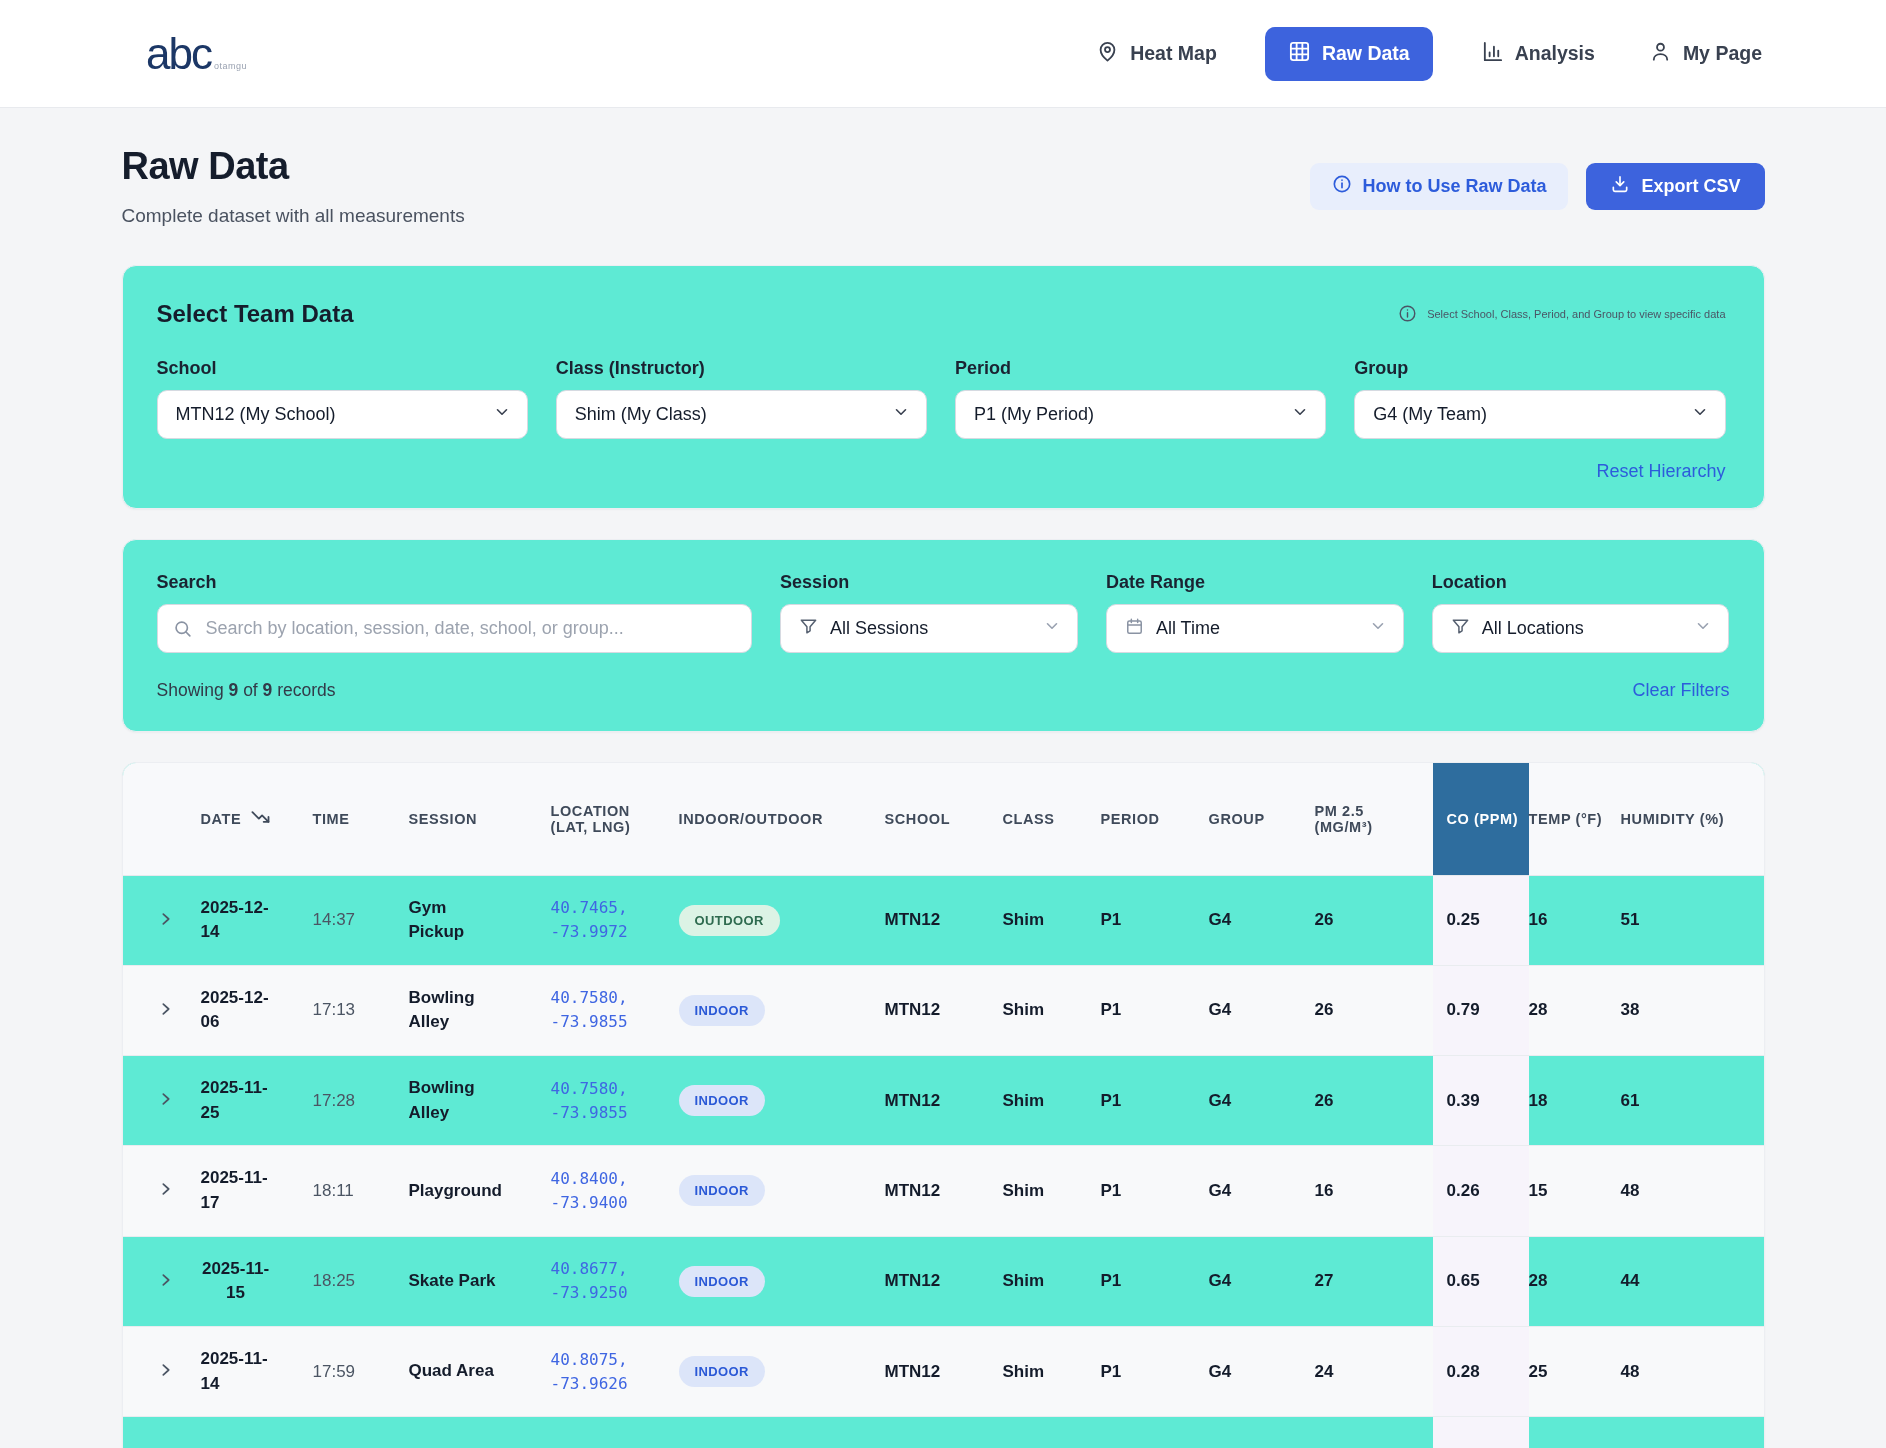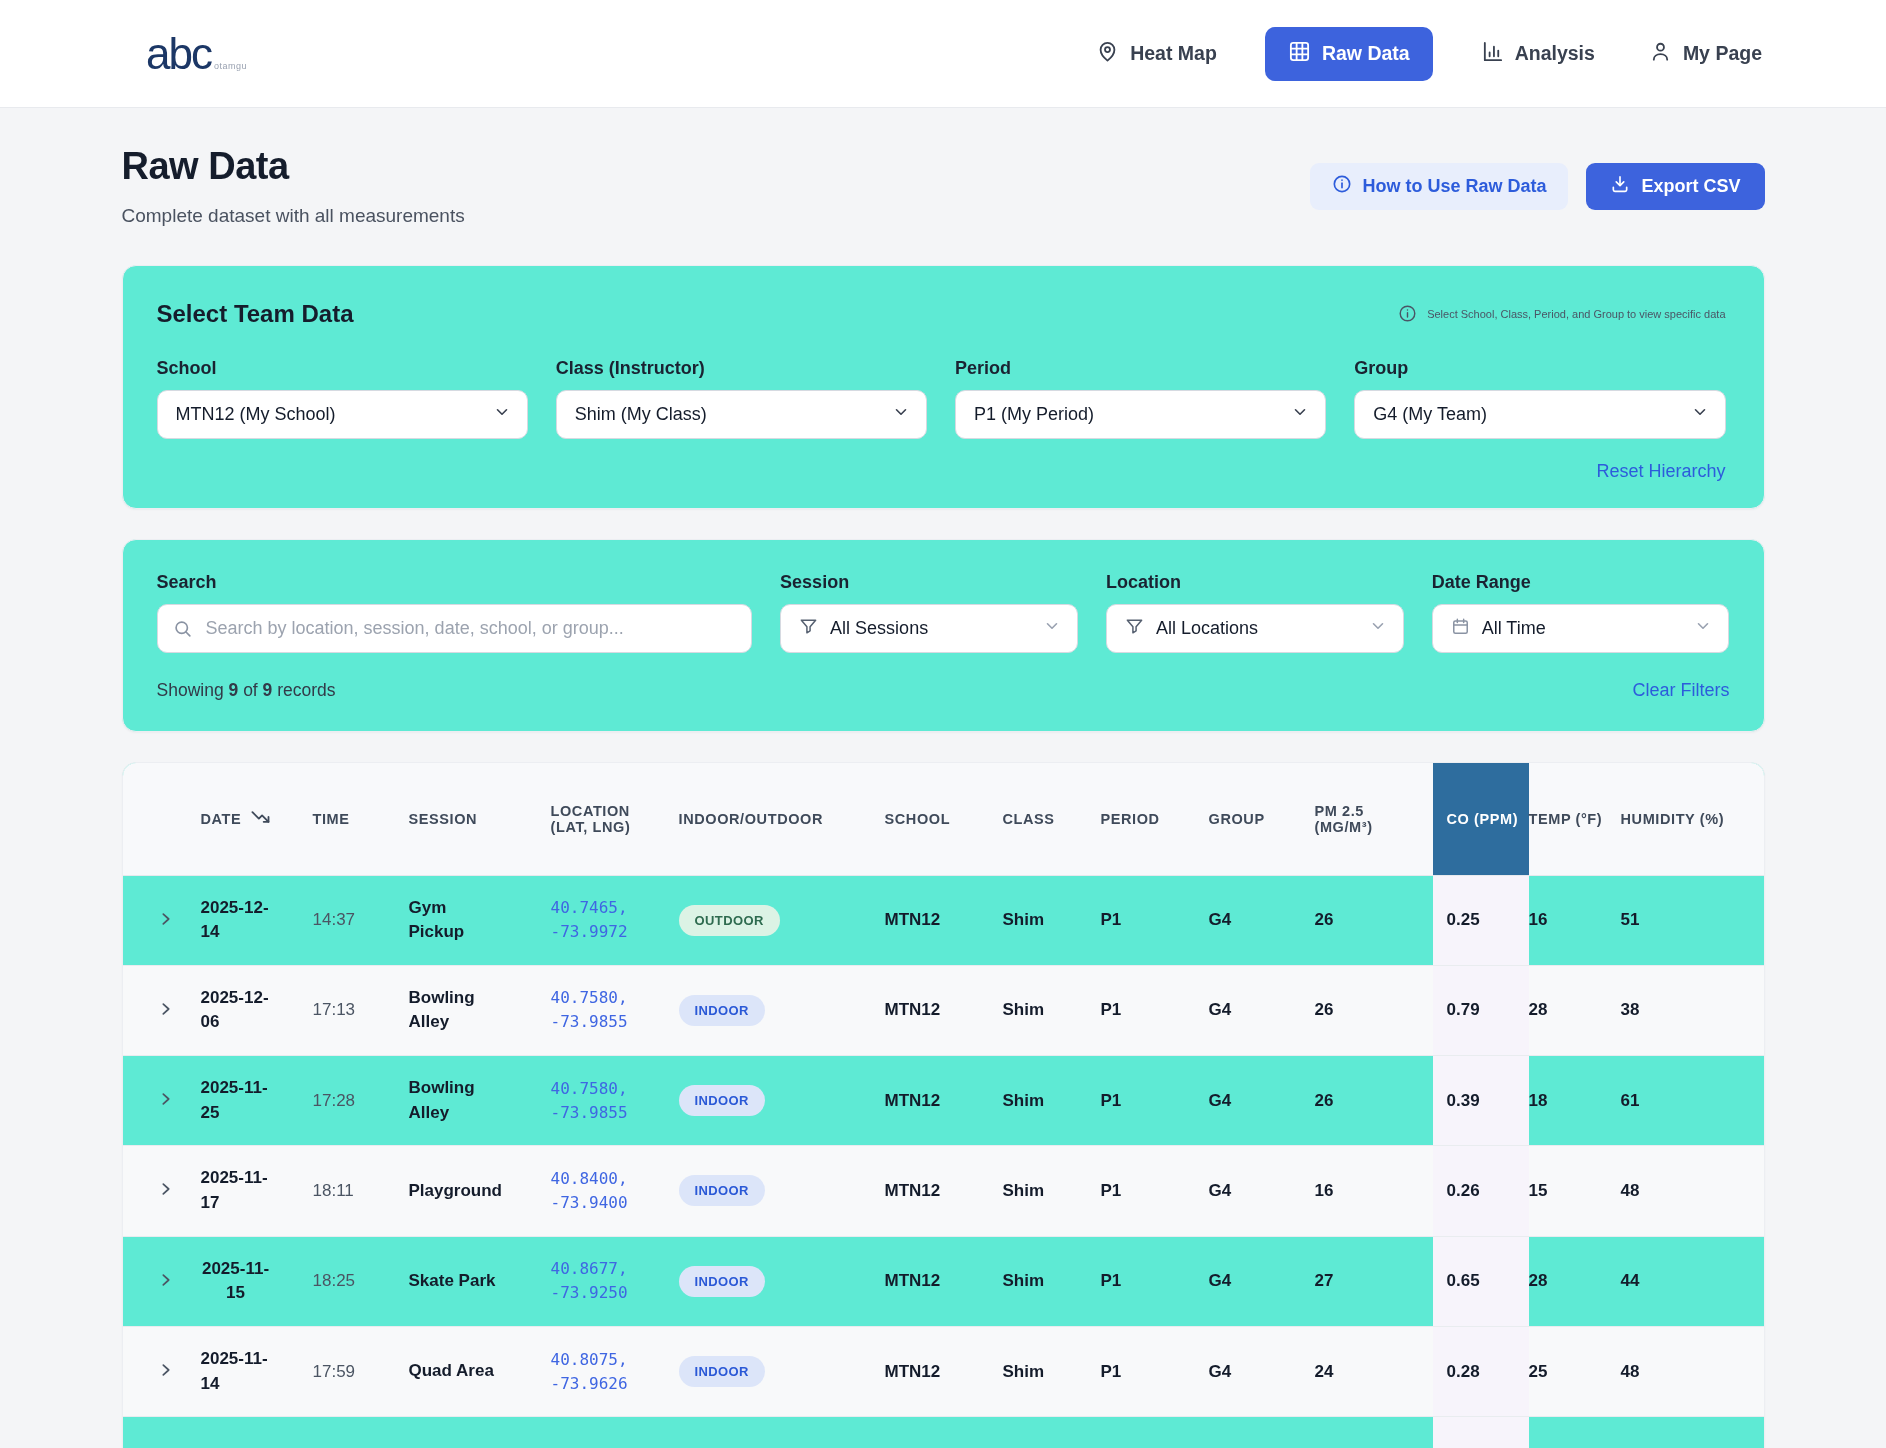--- a/index.html
+++ b/index.html
@@ -257,42 +257,42 @@
                   <path d="M3 4h18l-7 8.2v5.3L10 20v-7.8z"></path>
                 </svg></span>
             <span>All Sessions</span>
           </span>
           <span><svg width="18" height="18" viewBox="0 0 20 20" fill="none" stroke="#9aa2b1" stroke-width="1.8" stroke-linecap="round" stroke-linejoin="round">
                 <path d="M5 7.5 10 12.5 15 7.5"></path>
               </svg></span>
         </div>
       </div>
       <div>
-        <div class="field-label">Location</div>
-        <div class="select">
-          <span class="sel-left">
-            <span><svg width="19" height="19" viewBox="0 0 24 24" fill="none" stroke="#566070" stroke-width="1.9" stroke-linejoin="round">
-                  <path d="M3 4h18l-7 8.2v5.3L10 20v-7.8z"></path>
-                </svg></span>
-            <span>All Locations</span>
-          </span>
-          <span><svg width="18" height="18" viewBox="0 0 20 20" fill="none" stroke="#9aa2b1" stroke-width="1.8" stroke-linecap="round" stroke-linejoin="round">
-                <path d="M5 7.5 10 12.5 15 7.5"></path>
-              </svg></span>
-        </div>
-      </div>
-      <div>
         <div class="field-label">Date Range</div>
         <div class="select">
           <span class="sel-left">
             <span><svg width="19" height="19" viewBox="0 0 24 24" fill="none" stroke="#8a93a3" stroke-width="1.9" stroke-linecap="round" stroke-linejoin="round">
                   <rect x="3.5" y="5" width="17" height="15.5" rx="2"></rect>
                   <path d="M3.5 10h17M8 3v4M16 3v4"></path>
                 </svg></span>
             <span>All Time</span>
+          </span>
+          <span><svg width="18" height="18" viewBox="0 0 20 20" fill="none" stroke="#9aa2b1" stroke-width="1.8" stroke-linecap="round" stroke-linejoin="round">
+                <path d="M5 7.5 10 12.5 15 7.5"></path>
+              </svg></span>
+        </div>
+      </div>
+      <div>
+        <div class="field-label">Location</div>
+        <div class="select">
+          <span class="sel-left">
+            <span><svg width="19" height="19" viewBox="0 0 24 24" fill="none" stroke="#566070" stroke-width="1.9" stroke-linejoin="round">
+                  <path d="M3 4h18l-7 8.2v5.3L10 20v-7.8z"></path>
+                </svg></span>
+            <span>All Locations</span>
           </span>
           <span><svg width="18" height="18" viewBox="0 0 20 20" fill="none" stroke="#9aa2b1" stroke-width="1.8" stroke-linecap="round" stroke-linejoin="round">
                 <path d="M5 7.5 10 12.5 15 7.5"></path>
               </svg></span>
         </div>
       </div>
     </div>
     <div class="showing-row">
       <div class="showing">
         <span>Showing</span>

